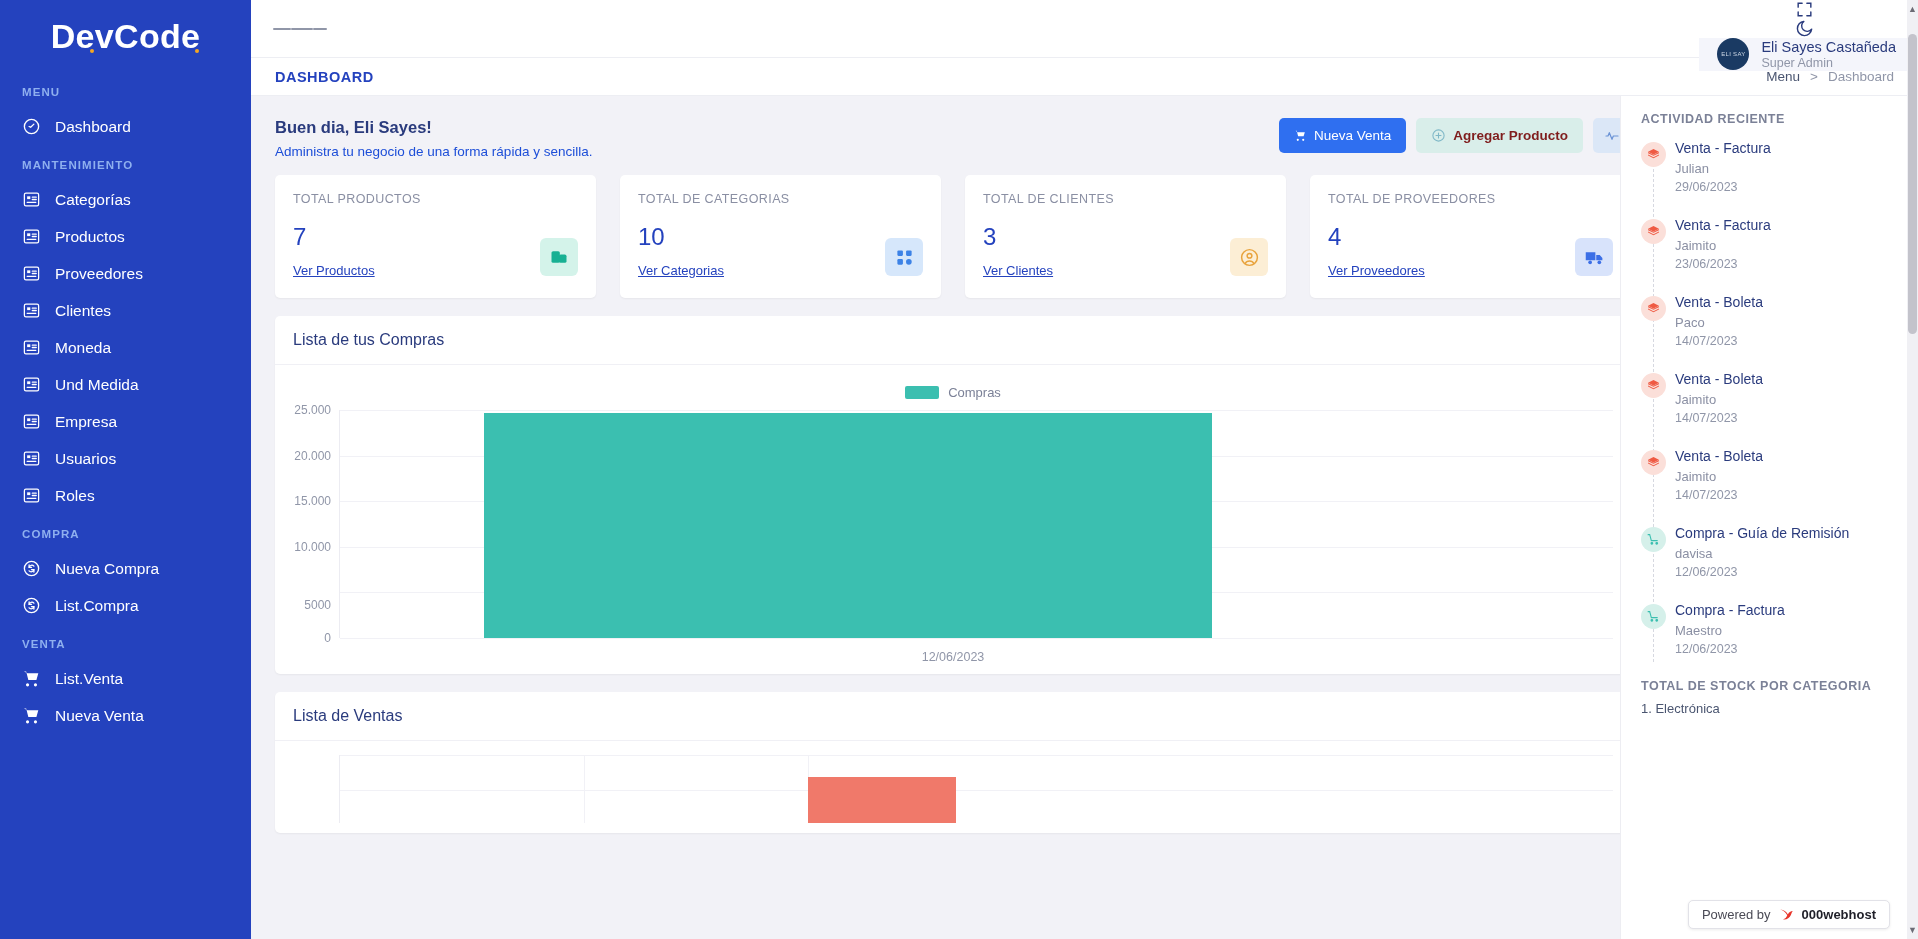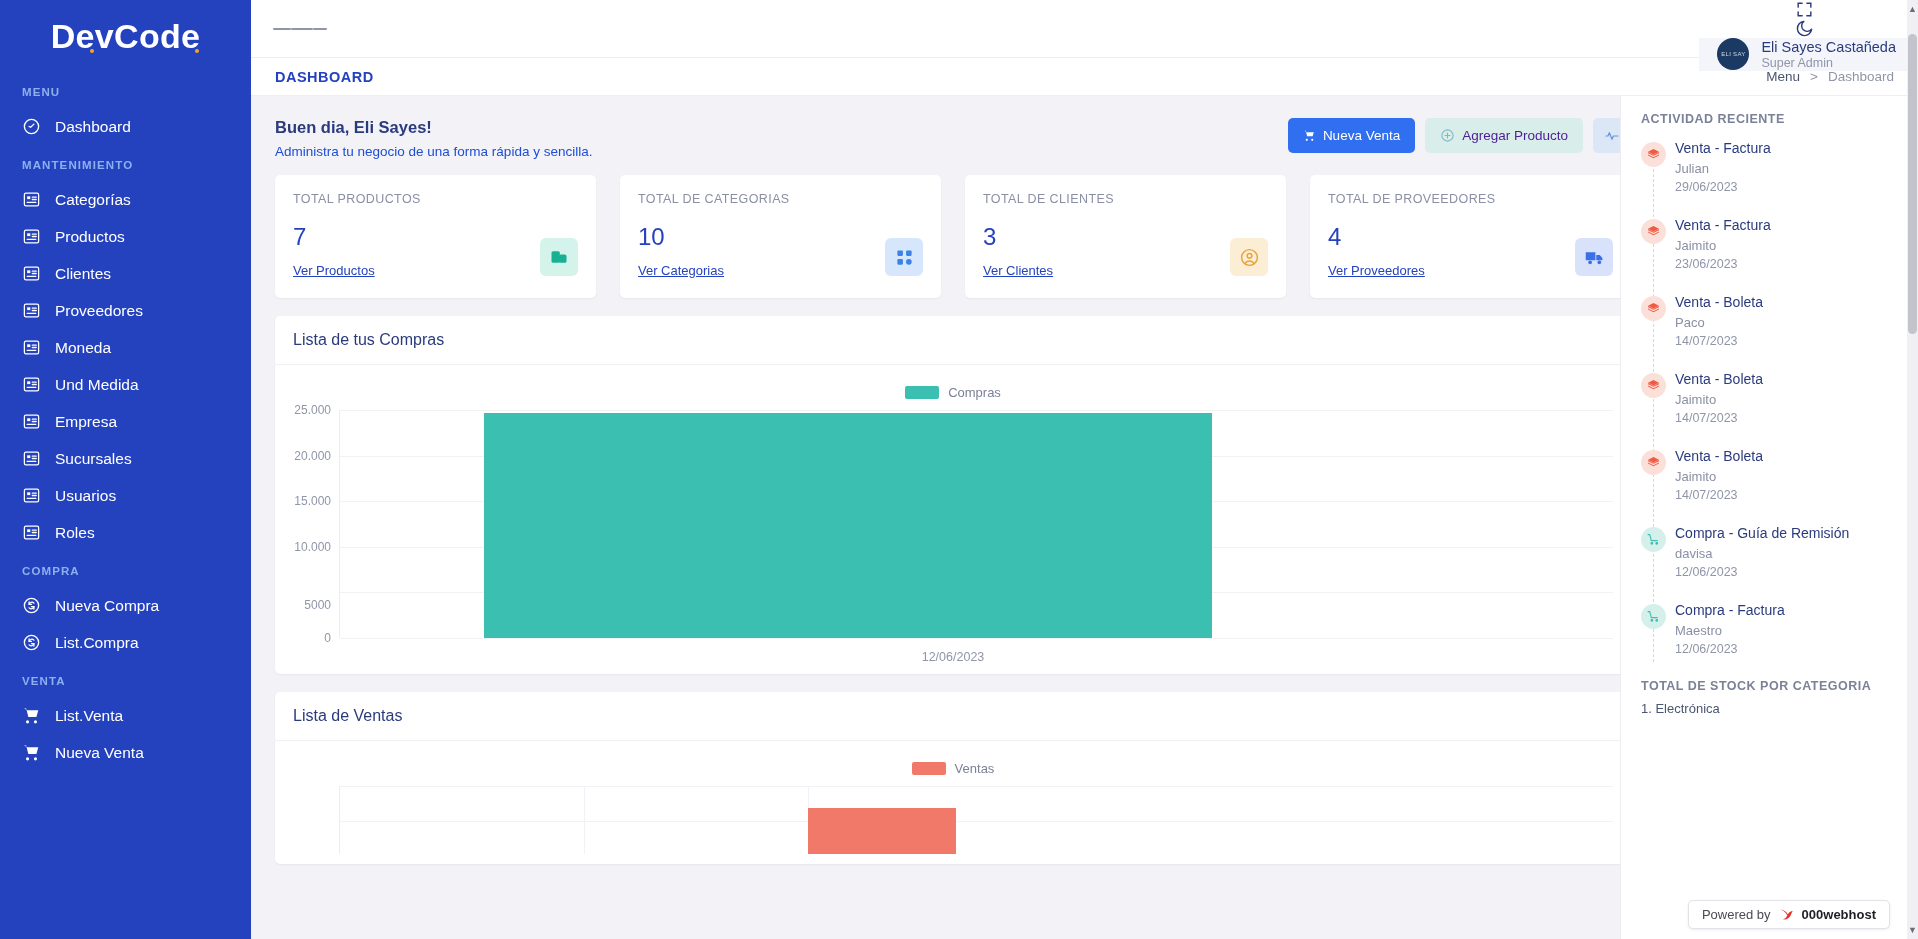--- a/index.html
+++ b/index.html
@@ -73,21 +73,21 @@
   .greetrow { display: flex; align-items: flex-start; justify-content: space-between; padding: 4px 0 16px 0; }
   .greet-t { font-size: 16.5px; font-weight: bold; color: #2a3b7d; margin-bottom: 7px; }
   .greet-s { font-size: 13.5px; color: #1d4ed8; }
   .acts { display: flex; gap: 10px; align-items: flex-start; }
   .btn {
     height: 35px; border-radius: 5px; display: flex; align-items: center;
     justify-content: center; gap: 7px; font-size: 13.5px; cursor: pointer; padding: 0 15px;
     border: none; white-space: nowrap;
   }
   .btn-primary { background: #2f6ff0; color: #fff; font-weight: 500; }
-  .btn-teal { background: #d9eeea; color: #4c1d95; }
+  .btn-teal { background: #d9eeea; color: #7f1d1d; font-weight: bold; }
   .btn-sq { background: #dbe7f7; color: #6a93d6; width: 38px; padding: 0; }
 
   
   .stats { display: flex; gap: 24px; margin-bottom: 18px; }
   .card {
     background: #fff; border-radius: 5px; flex: 1;
     box-shadow: 0 1px 2px rgba(0,0,0,.05); padding: 17px 18px 20px 18px;
     position: relative; min-height: 118px;
   }
   .card-l { font-size: 12.5px; color: #8a8fa3; letter-spacing: .4px; }
@@ -187,40 +187,40 @@
           <span>Productos</span>
         </div>
         <div class="nav-item">
           <span style="display: flex; align-items: center;">
             <svg class="nav-ic" viewBox="0 0 24 24" fill="none" stroke="#ffffff" stroke-width="1.6">
               <rect x="3" y="4" width="18" height="16" rx="2"></rect>
               <rect x="6.5" y="8" width="4" height="3.5" fill="#ffffff" stroke="none"></rect>
               <path d="M13 9h5M13 12h5M6.5 15.5h11" stroke-linecap="round"></path>
             </svg>
           </span>
+          <span>Proveedores</span>
+        </div>
+        <div class="nav-item">
+          <span style="display: flex; align-items: center;">
+            <svg class="nav-ic" viewBox="0 0 24 24" fill="none" stroke="#ffffff" stroke-width="1.6">
+              <rect x="3" y="4" width="18" height="16" rx="2"></rect>
+              <rect x="6.5" y="8" width="4" height="3.5" fill="#ffffff" stroke="none"></rect>
+              <path d="M13 9h5M13 12h5M6.5 15.5h11" stroke-linecap="round"></path>
+            </svg>
+          </span>
           <span>Clientes</span>
         </div>
         <div class="nav-item">
           <span style="display: flex; align-items: center;">
             <svg class="nav-ic" viewBox="0 0 24 24" fill="none" stroke="#ffffff" stroke-width="1.6">
               <rect x="3" y="4" width="18" height="16" rx="2"></rect>
               <rect x="6.5" y="8" width="4" height="3.5" fill="#ffffff" stroke="none"></rect>
               <path d="M13 9h5M13 12h5M6.5 15.5h11" stroke-linecap="round"></path>
             </svg>
           </span>
-          <span>Proveedores</span>
-        </div>
-        <div class="nav-item">
-          <span style="display: flex; align-items: center;">
-            <svg class="nav-ic" viewBox="0 0 24 24" fill="none" stroke="#ffffff" stroke-width="1.6">
-              <rect x="3" y="4" width="18" height="16" rx="2"></rect>
-              <rect x="6.5" y="8" width="4" height="3.5" fill="#ffffff" stroke="none"></rect>
-              <path d="M13 9h5M13 12h5M6.5 15.5h11" stroke-linecap="round"></path>
-            </svg>
-          </span>
           <span>Moneda</span>
         </div>
         <div class="nav-item">
           <span style="display: flex; align-items: center;">
             <svg class="nav-ic" viewBox="0 0 24 24" fill="none" stroke="#ffffff" stroke-width="1.6">
               <rect x="3" y="4" width="18" height="16" rx="2"></rect>
               <rect x="6.5" y="8" width="4" height="3.5" fill="#ffffff" stroke="none"></rect>
               <path d="M13 9h5M13 12h5M6.5 15.5h11" stroke-linecap="round"></path>
             </svg>
           </span>
@@ -228,30 +228,20 @@
         </div>
         <div class="nav-item">
           <span style="display: flex; align-items: center;">
             <svg class="nav-ic" viewBox="0 0 24 24" fill="none" stroke="#ffffff" stroke-width="1.6">
               <rect x="3" y="4" width="18" height="16" rx="2"></rect>
               <rect x="6.5" y="8" width="4" height="3.5" fill="#ffffff" stroke="none"></rect>
               <path d="M13 9h5M13 12h5M6.5 15.5h11" stroke-linecap="round"></path>
             </svg>
           </span>
           <span>Empresa</span>
-        </div>
-        <div class="nav-item">
-          <span style="display: flex; align-items: center;">
-            <svg class="nav-ic" viewBox="0 0 24 24" fill="none" stroke="#ffffff" stroke-width="1.6">
-              <rect x="3" y="4" width="18" height="16" rx="2"></rect>
-              <rect x="6.5" y="8" width="4" height="3.5" fill="#ffffff" stroke="none"></rect>
-              <path d="M13 9h5M13 12h5M6.5 15.5h11" stroke-linecap="round"></path>
-            </svg>
-          </span>
-          <span>Sucursales</span>
         </div>
         <div class="nav-item">
           <span style="display: flex; align-items: center;">
             <svg class="nav-ic" viewBox="0 0 24 24" fill="none" stroke="#ffffff" stroke-width="1.6">
               <rect x="3" y="4" width="18" height="16" rx="2"></rect>
               <rect x="6.5" y="8" width="4" height="3.5" fill="#ffffff" stroke="none"></rect>
               <path d="M13 9h5M13 12h5M6.5 15.5h11" stroke-linecap="round"></path>
             </svg>
           </span>
           <span>Usuarios</span>
@@ -450,24 +440,20 @@
                 <div class="ytick" style="top: 0px;">25.000</div>
                 <div class="bar" style="left: 144px; width: 728px; background: rgb(59, 191, 176); height: 225.264px;"></div>
               </div>
             <div class="xlab">12/06/2023</div>
           </div>
         </div>
 
         <div class="panel">
           <div class="panel-h">Lista de Ventas</div>
           <div class="panel-b">
-            <div class="legend">
-              <div class="legend-sw" id="lg1" style="background: rgb(240, 121, 106);"></div>
-              <div class="legend-t">Ventas</div>
-            </div>
             <div class="plot2" id="plot1">
                 <div class="gl" style="top: 0px;"></div>
                 <div class="gl" style="top: 35.4286px;"></div>
                 <div style="position: absolute; top: 0px; bottom: 0px; left: 244px; width: 1px; background: rgb(241, 241, 246);"></div>
                 <div style="position: absolute; top: 0px; bottom: 0px; left: 468px; width: 1px; background: rgb(241, 241, 246);"></div>
                 <div style="position: absolute; left: 468px; width: 148px; top: 22px; bottom: 0px; background: rgb(240, 121, 106);"></div>
               </div>
           </div>
         </div>
 

